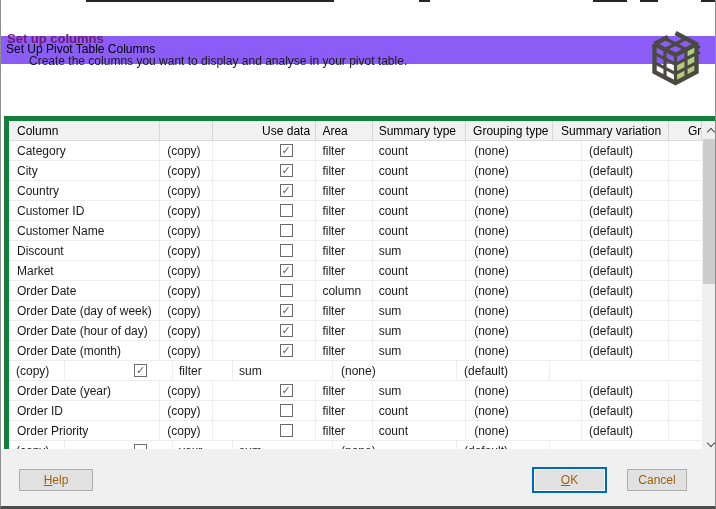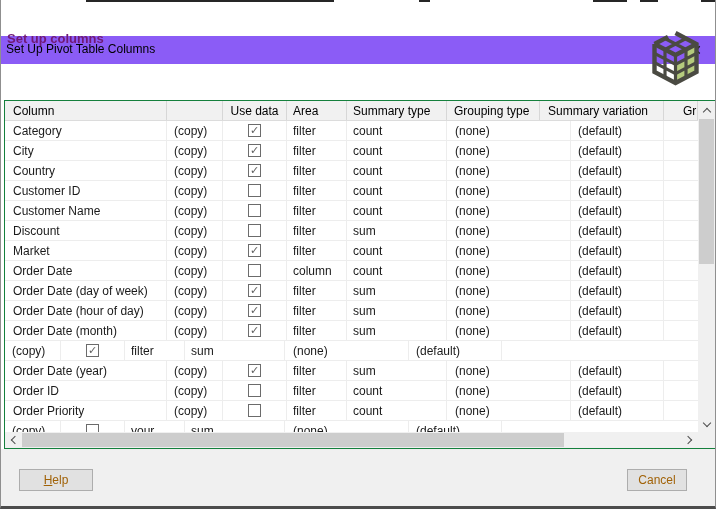--- a/index.html
+++ b/index.html
@@ -15,32 +15,32 @@
   .win-title{position:absolute;left:5px;top:6px;font-size:12px;color:#000;white-space:nowrap;}
   .close-btn{position:absolute;right:8px;top:3px;width:22px;height:22px;display:flex;
              align-items:center;justify-content:center;cursor:default;}
   .close-btn span{font-size:14px;color:#111;line-height:1;}
 
   .page-title{position:absolute;left:6px;top:31px;font-size:13px;font-weight:bold;color:#701a75;}
   .page-subtitle{position:absolute;left:28px;top:54px;font-size:12px;color:#1a1a1a;}
   .pivot-icon{position:absolute;right:15px;top:30px;width:49px;height:62px;}
 
   
-  .grid{position:absolute;left:3px;top:100px;width:712px;height:349px;
-        border:1px solid #15803d;background:#fff;
+  .grid{position:absolute;left:3px;top:116px;width:712px;height:349px;
+        border:5px solid #15803d;background:#fff;
         display:grid;grid-template-columns:693px 17px;grid-template-rows:331px 16px;}
   .viewport{position:relative;width:693px;height:331px;overflow:hidden;background:#fff;}
   .trow{display:flex;height:20px;border-bottom:1px solid #ededed;}
   .tc{border-right:1px solid #ededed;padding:3px 0 0 7px;font-size:12px;line-height:14px;
       overflow:hidden;white-space:nowrap;}
   .thead{background:#f1f1f1;border-bottom:1px solid #dcdcdc;}
   .thead .tc{border-right:1px solid #d7d7d7;background:#f1f1f1;color:#000;}
   .c1{width:162px;padding-left:8px;}
   .c2{width:56px;}
-  .c3{width:64px;display:flex;align-items:center;justify-content:center;padding:0;}
+  .c3{width:64px;display:flex;align-items:center;justify-content:center;padding:0;margin-left:44px;}
   .c4{width:60px;padding-left:6px;}
   .c5{width:100px;padding-left:6px;}
   .c6{width:124px;padding-left:8px;}
   .c7{width:93px;padding-left:7px;}
   .c8{width:34px;border-right:none;padding-left:19px;}
 
   .cb{width:13px;height:13px;border:1px solid #6b6b6b;background:#fff;display:flex;
       align-items:center;justify-content:center;color:#5f5f5f;}
   .cb.checked::after{content:"✓";font-size:11px;line-height:1;margin-top:-1px;}
 
@@ -83,20 +83,21 @@
   <div class="edge-dash" style="left:700px;width:14px;"></div>
 
   <div class="titlebar">
     <span class="win-title">Set Up Pivot Table Columns</span>
     <div class="close-btn">
       <span>✕</span>
     </div>
   </div>
 
   <div class="page-title">Set up columns</div>
+  <div class="page-subtitle">Create the columns you want to display and analyse in your pivot table.</div>
 
   <svg class="pivot-icon" viewBox="0 0 48 62">
     <g style="fill:var(--icon-green,#b5cb7d)" stroke="none">
       <polygon points="24,34.3 34.5,28.8 34.5,38.2 24,43.7"></polygon>
       <polygon points="24,43.7 34.5,38.2 34.5,47.5 24,53"></polygon>
       <polygon points="34.5,19.5 45,14 45,23.3 34.5,28.8"></polygon>
       <polygon points="34.5,28.8 45,23.3 45,32.7 34.5,38.2"></polygon>
       <polygon points="34.5,38.2 45,32.7 45,42 34.5,47.5"></polygon>
     </g>
     <g fill="none" style="stroke:var(--icon-outline,#4a4a42)" stroke-width="3.2">
@@ -335,15 +336,16 @@
       <div class="hthumb"></div>
       <div class="sbtn right">
           <span class="chev right"></span>
         </div>
     </div>
     <div class="corner"></div>
   </div>
 
   <div class="footer">
     <button class="btn help"><u>H</u>elp</button>
+    <button class="btn ok"><u>O</u>K</button>
     <button class="btn cancel">Cancel</button>
   </div>
 </div>
 
 </body></html>

